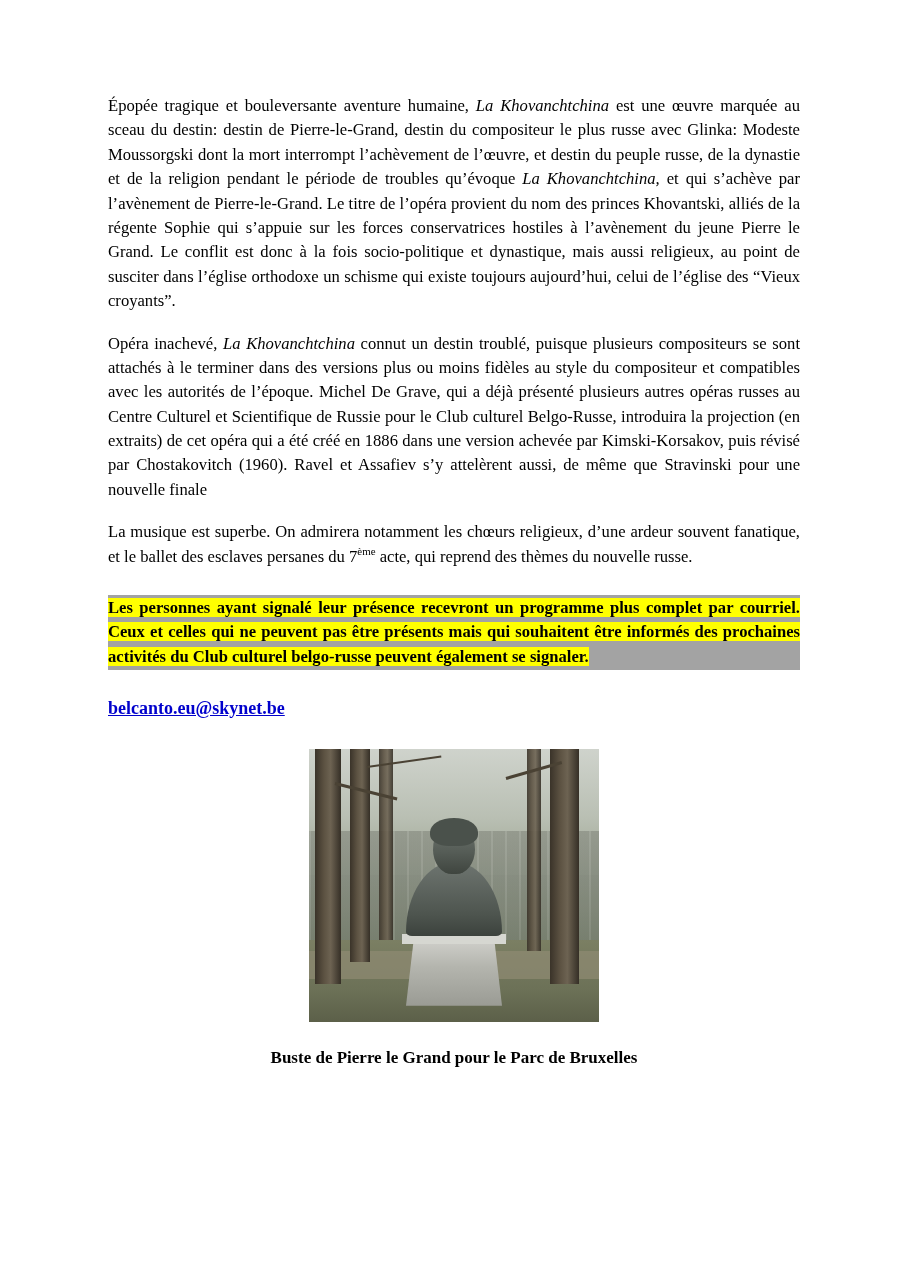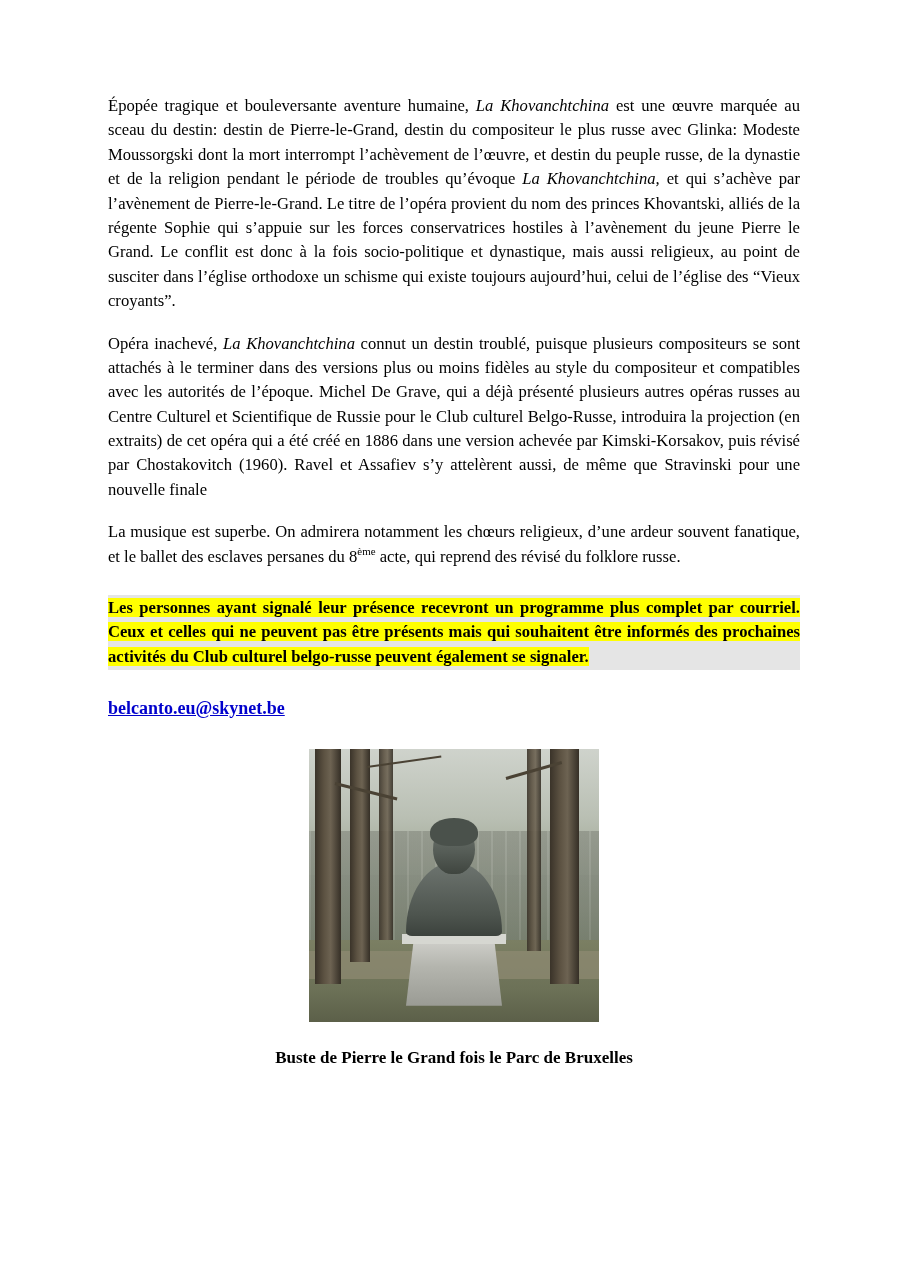--- a/index.html
+++ b/index.html
@@ -39,21 +39,21 @@
   p.para.last-gap {
     margin-bottom: 26px;
   }
   i, .it { font-style: italic; }
   sup.ord {
     font-size: 0.66em;
     vertical-align: super;
     line-height: 0;
   }
   .highlight-block {
-    background: #e5e5e5;
+    background: #a3a3a3;
     font-weight: bold;
     font-size: 16.6px;
     line-height: 1.47;
     text-align: justify;
     margin: 0 0 20px 0;
     padding: 1px 0 1px 0;
     display: block;
     box-decoration-break: clone;
     -webkit-box-decoration-break: clone;
   }
@@ -191,21 +191,21 @@
 
     <p class="para">
       <span>Épopée tragique et bouleversante aventure humaine, </span><i>La Khovanchtchina</i><span> est une œuvre marquée au sceau du destin: destin de Pierre-le-Grand, destin du compositeur le plus russe avec Glinka: Modeste Moussorgski dont la mort interrompt l’achèvement de l’œuvre, et destin du peuple russe, de la dynastie et de la religion pendant le période de troubles qu’évoque </span><i>La Khovanchtchina,</i><span> et qui s’achève par l’avènement de Pierre-le-Grand. Le titre de l’opéra provient du nom des princes Khovantski, alliés de la régente Sophie qui s’appuie sur les forces conservatrices hostiles à l’avènement du jeune Pierre le Grand. Le conflit est donc à la fois socio-politique et dynastique, mais aussi religieux, au point de susciter dans l’église orthodoxe un schisme qui existe toujours aujourd’hui, celui de l’église des “Vieux croyants”.</span>
     </p>
 
     <p class="para">
       <span>Opéra inachevé, </span><i>La Khovanchtchina</i><span> connut un destin troublé, puisque plusieurs compositeurs se sont attachés à le terminer dans des versions plus ou moins fidèles au style du compositeur et compatibles avec les autorités de l’époque. Michel De Grave, qui a déjà présenté plusieurs autres opéras russes au Centre Culturel et Scientifique de Russie pour le Club culturel Belgo-Russe, introduira la projection (en extraits) de cet opéra qui a été créé en 1886 dans une version achevée par Kimski-Korsakov, puis révisé par Chostakovitch (1960). Ravel et Assafiev s’y attelèrent aussi, de même que Stravinski pour une nouvelle finale</span>
     </p>
 
     <p class="para last-gap">
-      <span>La musique est superbe. On admirera notamment les chœurs religieux, d’une ardeur souvent fanatique, et le ballet des esclaves persanes du 8</span><sup class="ord">ème</sup><span> acte, qui reprend des révisé du folklore russe.</span>
+      <span>La musique est superbe. On admirera notamment les chœurs religieux, d’une ardeur souvent fanatique, et le ballet des esclaves persanes du 7</span><sup class="ord">ème</sup><span> acte, qui reprend des thèmes du nouvelle russe.</span>
     </p>
 
     <p class="highlight-block"><span class="highlight-inner">Les personnes ayant signalé leur présence recevront un programme plus complet par courriel. Ceux et celles qui ne peuvent pas être présents mais qui souhaitent être informés des prochaines activités du Club culturel belgo-russe peuvent également se signaler.</span></p>
 
     <a class="email-link" href="#">belcanto.eu@skynet.be</a>
 
     <div class="figure">
       <div class="photo">
         <div class="sky"></div>
         <div class="wall"></div>
@@ -218,17 +218,17 @@
         <div class="tree t5"></div>
         <div class="branch b1"></div>
         <div class="branch b2"></div>
         <div class="branch b3"></div>
         <div class="pedestal"></div>
         <div class="pedestal-top"></div>
         <div class="bust-body"></div>
         <div class="bust-head"></div>
         <div class="bust-hair"></div>
       </div>
-      <div class="caption">Buste de Pierre le Grand fois le Parc de Bruxelles</div>
+      <div class="caption">Buste de Pierre le Grand pour le Parc de Bruxelles</div>
     </div>
 
   </div>
 </div>
 
 </body></html>

